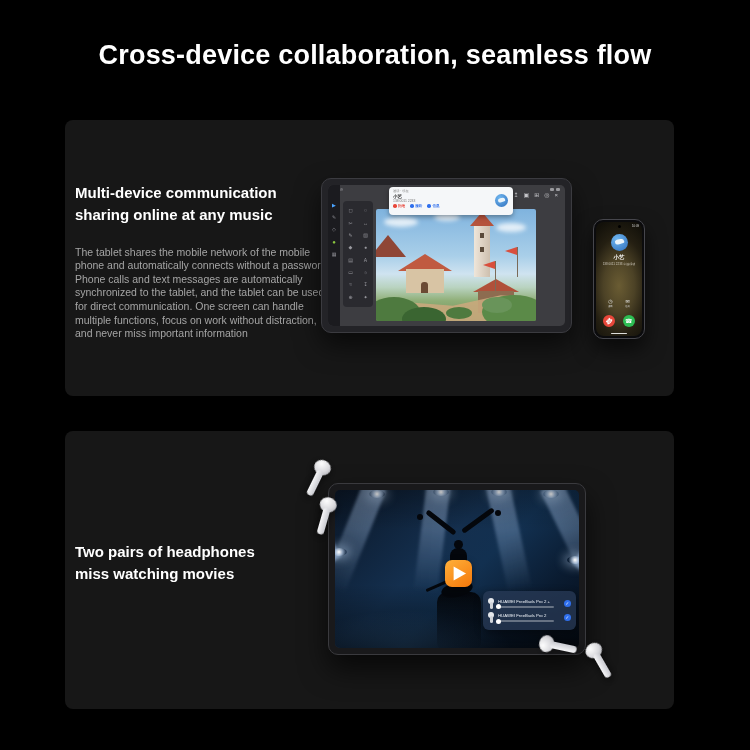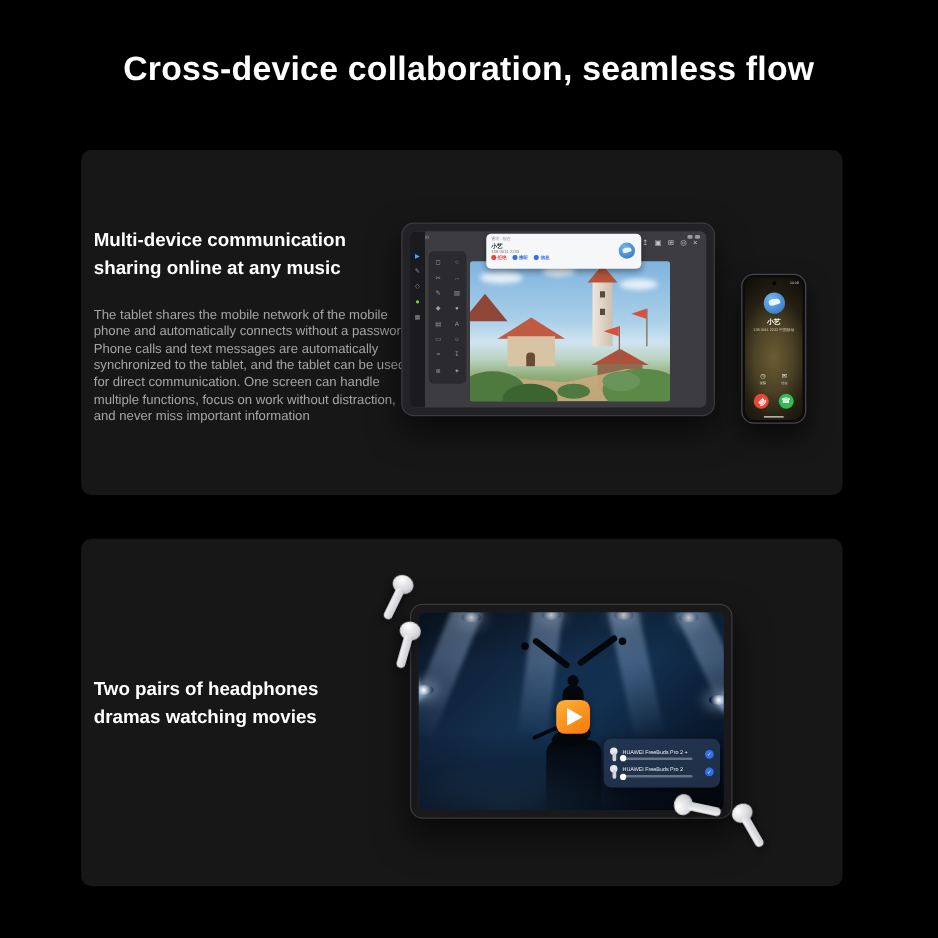--- a/index.html
+++ b/index.html
@@ -316,21 +316,21 @@
         </div>
         <div class="p-bar"></div>
       </div>
     </div>
   </div>
 
   <div class="card card2">
     <div class="copy">
       <h3>
         <span>Two pairs of headphones</span><br>
-        <span>dramas watching movies</span>
+        <span>miss watching movies</span>
       </h3>
     </div>
 
     <div class="tablet2">
       <div class="screen2">
         <div class="beam bm1"></div>
         <div class="beam bm2"></div>
         <div class="beam bm3"></div>
         <div class="beam bm4"></div>
         <div class="beam bm5"></div>

